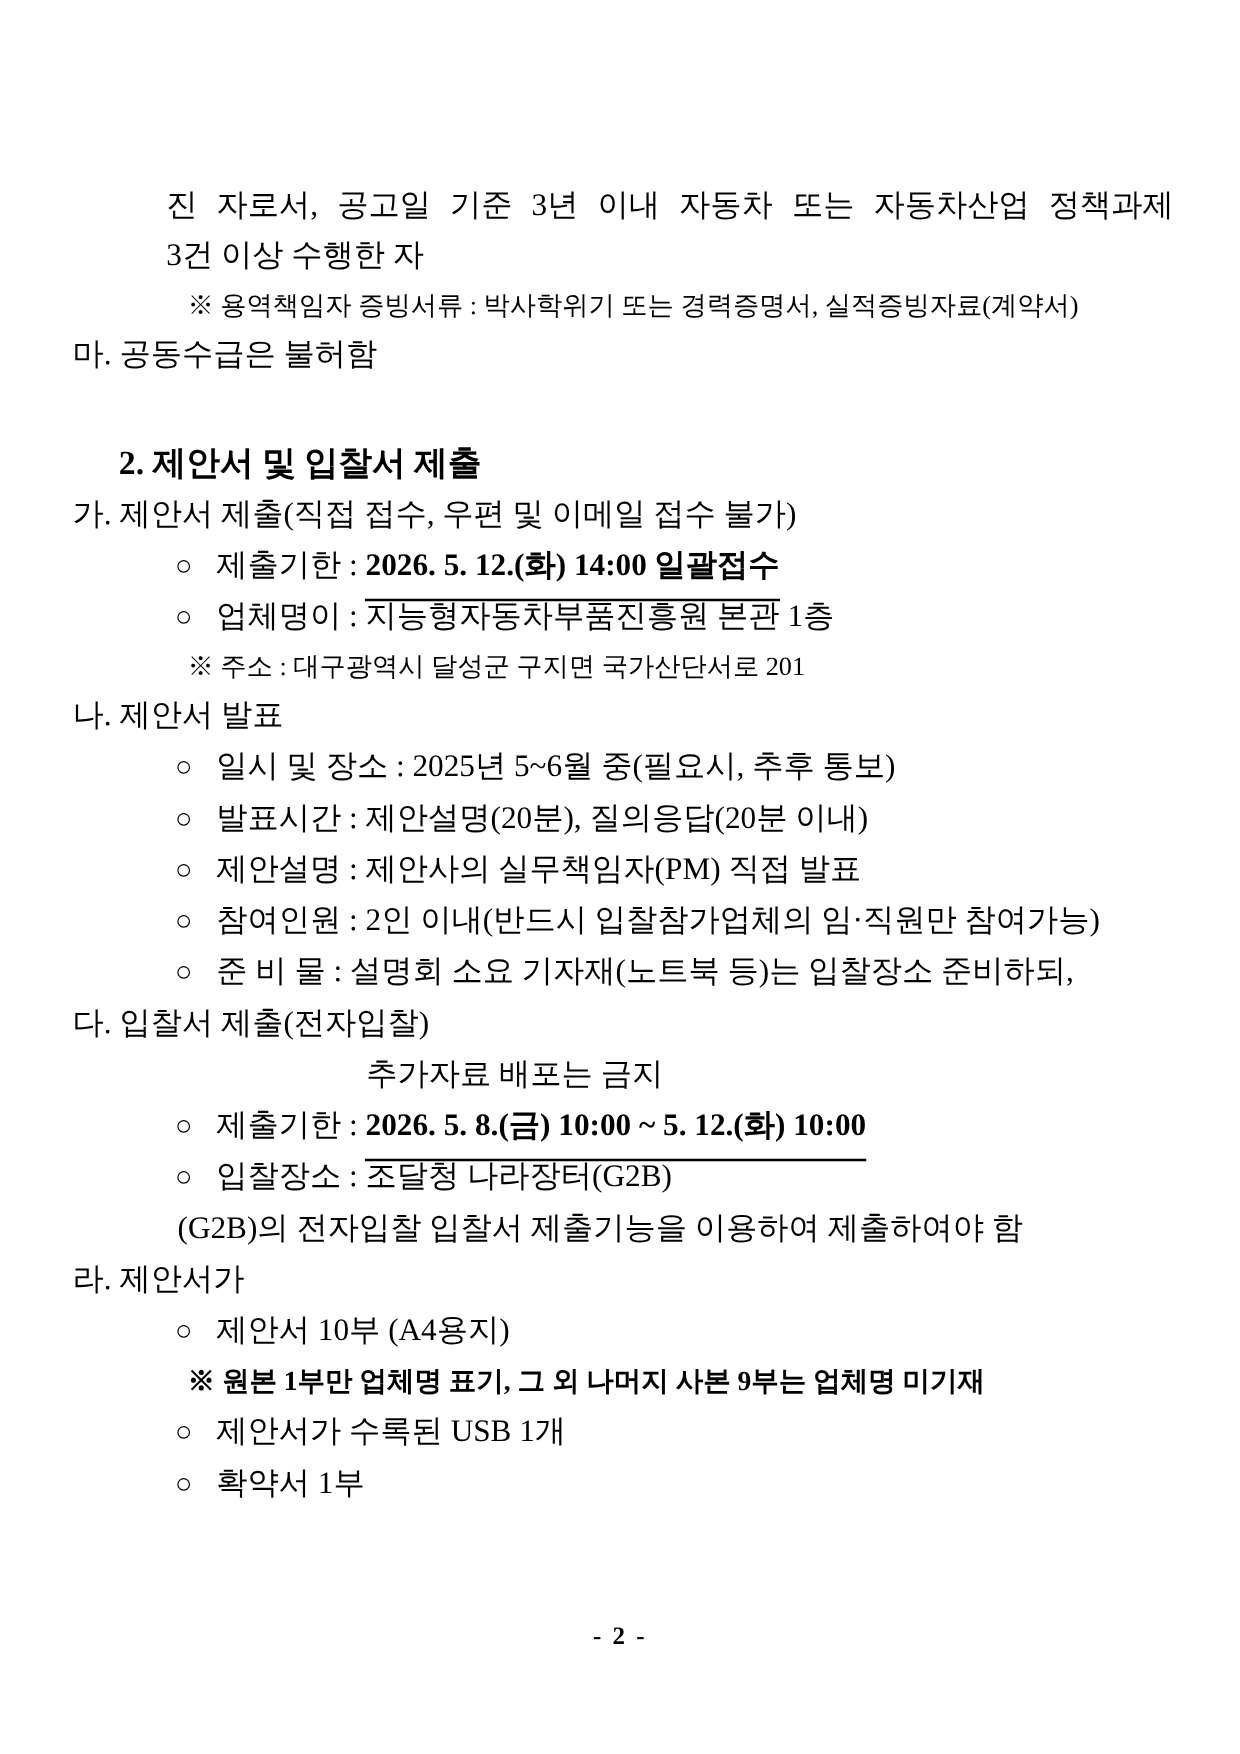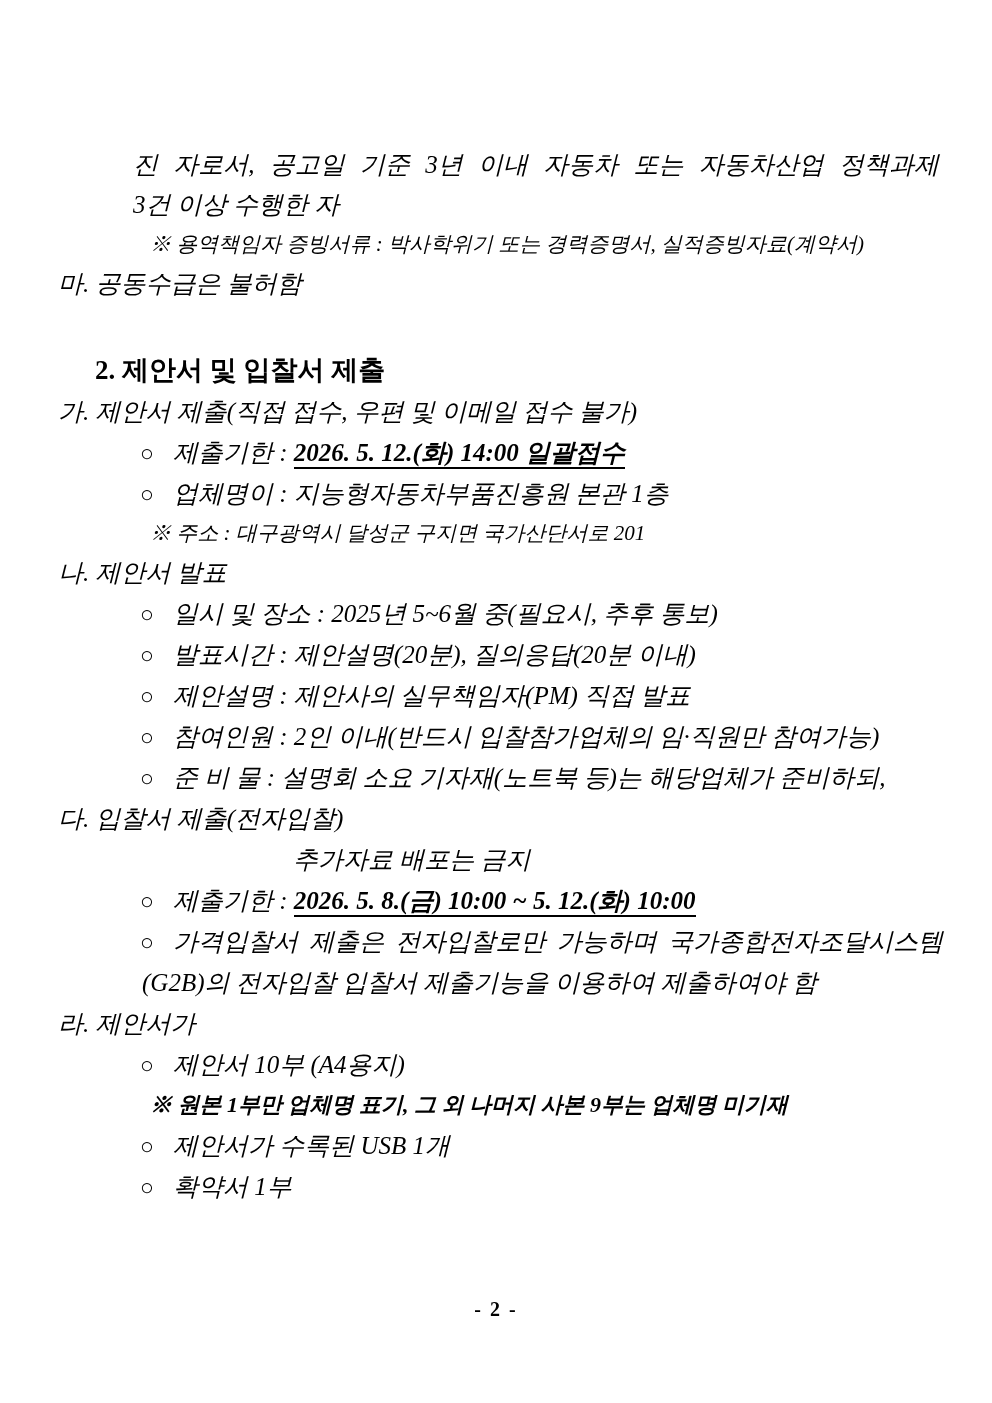--- a/index.html
+++ b/index.html
@@ -5,31 +5,31 @@
   * { margin:0; padding:0; box-sizing:border-box; }
   html,body { background:#ffffff; }
   .page {
     position:relative;
     width:992px; height:1403px;
     background:#ffffff; color:#000000;
     font-family:"Liberation Serif","DejaVu Serif",serif;
     padding-top:145px;
     overflow:hidden;
   }
-  .line { font-size:25px; line-height:41px; height:41px; white-space:nowrap;font-style:italic; }
+  .line { font-size:25px; line-height:41px; height:41px; white-space:nowrap; }
   .wrap { margin-left:133px; height:40px; line-height:40px; }
   .wide-space { word-spacing:9px; }
   .mid-space  { word-spacing:5px; }
   .note-sm { margin-left:150px; font-size:21px; height:38px; line-height:38px; }
   .level1 { margin-left:58px; }
   .heading { margin-left:95px; font-size:27px; font-weight:bold; height:42px; line-height:42px; white-space:nowrap; }
   .spacer { height:45px; }
   .bullet-line { margin-left:140px; }
   .bullet { display:inline-block; width:33px; font-size:23px; }
-  .em { font-weight:bold; border-bottom:2px solid #000000; padding-bottom:1px; }
+  .em { font-weight:bold; border-bottom:2px solid #000000; padding-bottom:13px; }
   .note-bold { margin-left:150px; font-size:22px; font-weight:bold; height:40px; line-height:40px; }
   .cont-materials { margin-left:293px; }
   .cont-g2b { margin-left:142px; }
   .page-number {
     position:absolute; top:1298px; left:0; width:100%;
     text-align:center; font-size:20px; font-weight:bold; letter-spacing:2px;
   }
 </style>
 </head>
 <body>
@@ -69,35 +69,35 @@
 
   <div class="line bullet-line">
     <span class="bullet">○</span><span>제안설명 : 제안사의 실무책임자(PM) 직접 발표</span>
   </div>
 
   <div class="line bullet-line">
     <span class="bullet">○</span><span>참여인원 : 2인 이내(반드시 입찰참가업체의 임·직원만 참여가능)</span>
   </div>
 
   <div class="line bullet-line">
-    <span class="bullet">○</span><span>준 비 물 : 설명회 소요 기자재(노트북 등)는 해당업체가 준비하되,</span>
+    <span class="bullet">○</span><span>준 비 물 : 설명회 소요 기자재(노트북 등)는 입찰장소 준비하되,</span>
   </div>
 
   <div class="line level1">다. 입찰서 제출(전자입찰)</div>
 
   <div class="line cont-materials">추가자료 배포는 금지</div>
 
   <div class="line bullet-line">
     <span class="bullet">○</span><span>제출기한 : </span><span class="em">2026. 5. 8.(금) 10:00 ~ 5. 12.(화) 10:00</span>
   </div>
 
+  <div class="line bullet-line">
+    <span class="bullet">○</span><span>입찰장소 : 조달청 나라장터(G2B)</span>
+  </div>
 
-  <div class="line bullet-line mid-space">
-    <span class="bullet">○</span><span>가격입찰서 제출은 전자입찰로만 가능하며 국가종합전자조달시스템</span>
-  </div>
 
   <div class="line cont-g2b">(G2B)의 전자입찰 입찰서 제출기능을 이용하여 제출하여야 함</div>
 
   <div class="line level1">라. 제안서가</div>
 
   <div class="line bullet-line">
     <span class="bullet">○</span><span>제안서 10부 (A4용지)</span>
   </div>
 
   <div class="line note-bold">※ 원본 1부만 업체명 표기, 그 외 나머지 사본 9부는 업체명 미기재</div>

